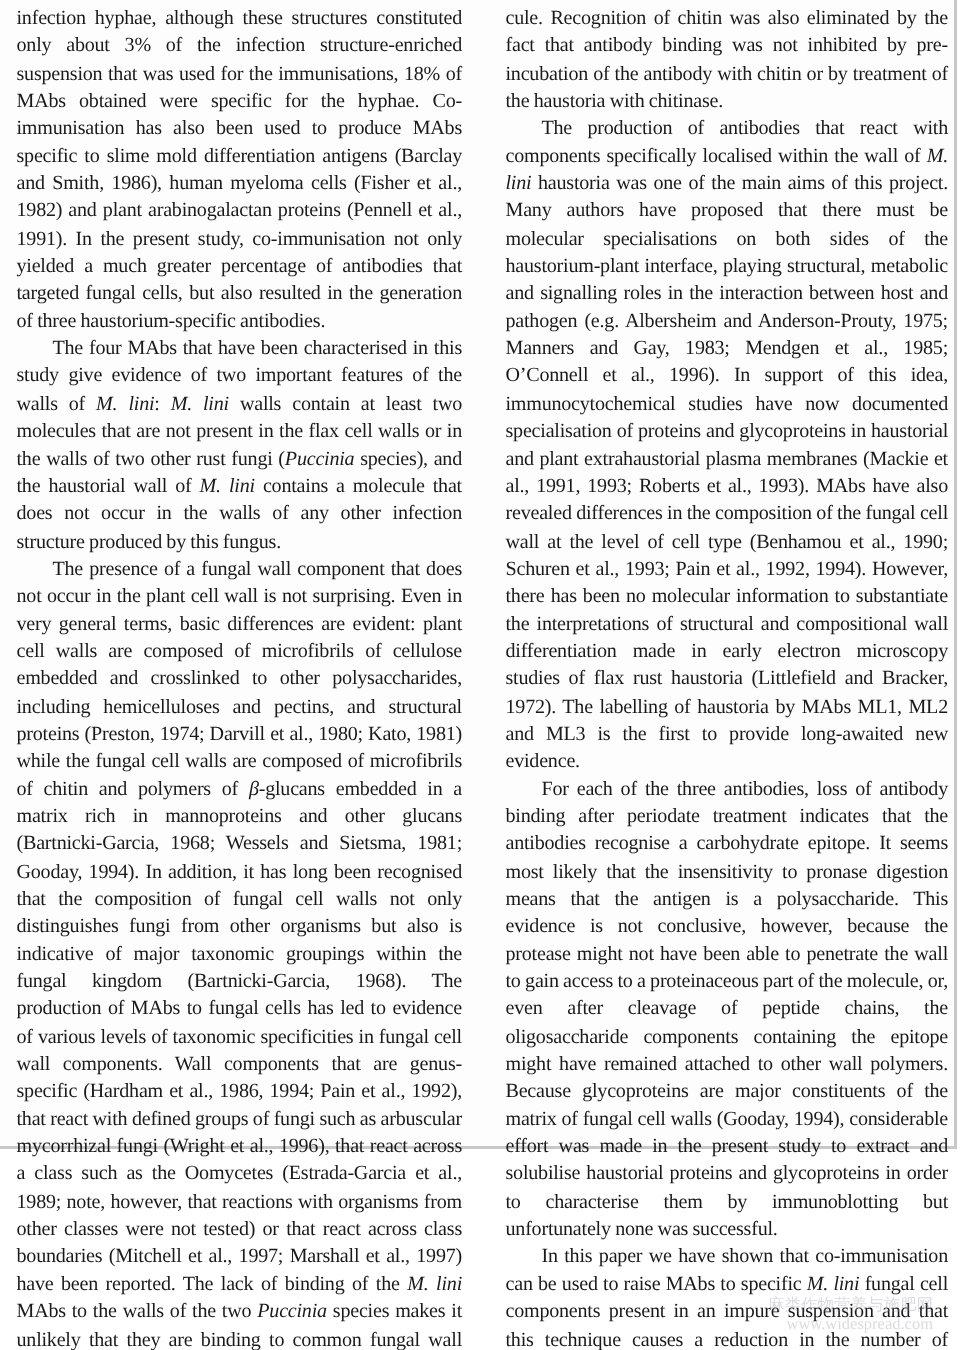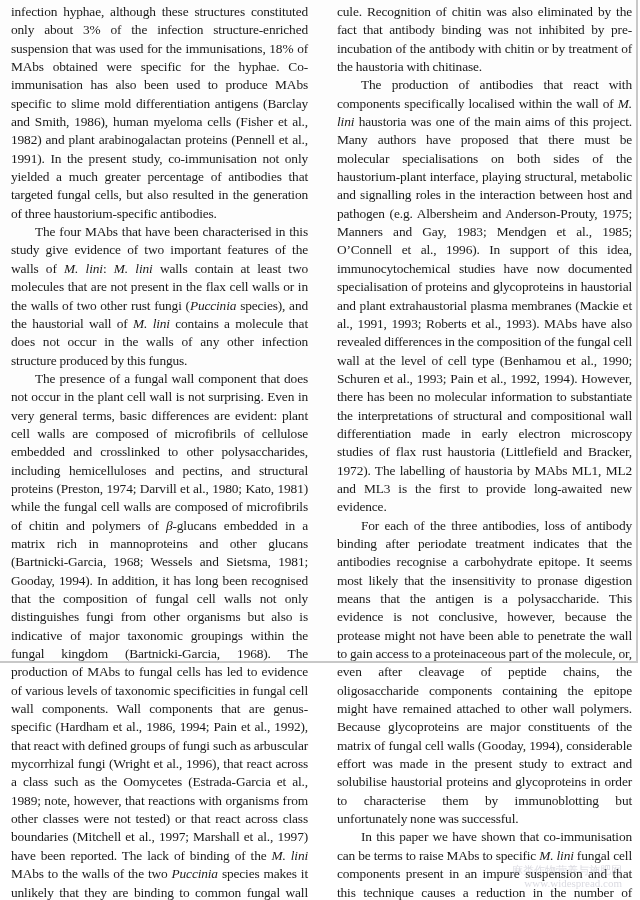--- a/index.html
+++ b/index.html
@@ -13,21 +13,21 @@
       overflow: hidden;
       position: relative;
       font-family: "Liberation Serif", "DejaVu Serif", serif;
       color: #1a1a1a;
     }
     .page {
       position: absolute;
       left: 0;
       top: 0;
       width: 638px;
-      height: 663px;
+      height: 766px;
       border-right: 2px solid #c8c8c8;
       border-bottom: 2px solid #c8c8c8;
       background: #fdfdfd;
       box-sizing: border-box;
     }
     .column {
       position: absolute;
       top: 3px;
       width: 297px;
       font-size: 13.4px;
@@ -62,19 +62,19 @@
 <div class="page">
   <div class="column col-left">
       <p class="para"><span>infection hyphae, although these structures constituted only about 3% of the infection structure-enriched suspension that was used for the immunisations, 18% of MAbs obtained were specific for the hyphae. Co-immunisation has also been used to produce MAbs specific to slime mold differentiation antigens (Barclay and Smith, 1986), human myeloma cells (Fisher et al., 1982) and plant arabinogalactan proteins (Pennell et al., 1991). In the present study, co-immunisation not only yielded a much greater percentage of antibodies that targeted fungal cells, but also resulted in the generation of three haustorium-specific antibodies.</span></p>
       <p class="para indent"><span>The four MAbs that have been characterised in this study give evidence of two important features of the walls of </span><i>M. lini</i><span>: </span><i>M. lini</i><span> walls contain at least two molecules that are not present in the flax cell walls or in the walls of two other rust fungi (</span><i>Puccinia</i><span> species), and the haustorial wall of </span><i>M. lini</i><span> contains a molecule that does not occur in the walls of any other infection structure produced by this fungus.</span></p>
       <p class="para indent"><span>The presence of a fungal wall component that does not occur in the plant cell wall is not surprising. Even in very general terms, basic differences are evident: plant cell walls are composed of microfibrils of cellulose embedded and crosslinked to other polysaccharides, including hemicelluloses and pectins, and structural proteins (Preston, 1974; Darvill et al., 1980; Kato, 1981) while the fungal cell walls are composed of microfibrils of chitin and polymers of </span><i>β</i><span>-glucans embedded in a matrix rich in mannoproteins and other glucans (Bartnicki-Garcia, 1968; Wessels and Sietsma, 1981; Gooday, 1994). In addition, it has long been recognised that the composition of fungal cell walls not only distinguishes fungi from other organisms but also is indicative of major taxonomic groupings within the fungal kingdom (Bartnicki-Garcia, 1968). The production of MAbs to fungal cells has led to evidence of various levels of taxonomic specificities in fungal cell wall components. Wall components that are genus-specific (Hardham et al., 1986, 1994; Pain et al., 1992), that react with defined groups of fungi such as arbuscular mycorrhizal fungi (Wright et al., 1996), that react across a class such as the Oomycetes (Estrada-Garcia et al., 1989; note, however, that reactions with organisms from other classes were not tested) or that react across class boundaries (Mitchell et al., 1997; Marshall et al., 1997) have been reported. The lack of binding of the </span><i>M. lini</i><span> MAbs to the walls of the two </span><i>Puccinia</i><span> species makes it unlikely that they are binding to common fungal wall constituents, although it is possible that they target a specific epitope on a more widespread mole-</span></p>
     </div>
   <div class="column col-right">
       <p class="para"><span>cule. Recognition of chitin was also eliminated by the fact that antibody binding was not inhibited by pre-incubation of the antibody with chitin or by treatment of the haustoria with chitinase.</span></p>
       <p class="para indent"><span>The production of antibodies that react with components specifically localised within the wall of </span><i>M. lini</i><span> haustoria was one of the main aims of this project. Many authors have proposed that there must be molecular specialisations on both sides of the haustorium-plant interface, playing structural, metabolic and signalling roles in the interaction between host and pathogen (e.g. Albersheim and Anderson-Prouty, 1975; Manners and Gay, 1983; Mendgen et al., 1985; O’Connell et al., 1996). In support of this idea, immunocytochemical studies have now documented specialisation of proteins and glycoproteins in haustorial and plant extrahaustorial plasma membranes (Mackie et al., 1991, 1993; Roberts et al., 1993). MAbs have also revealed differences in the composition of the fungal cell wall at the level of cell type (Benhamou et al., 1990; Schuren et al., 1993; Pain et al., 1992, 1994). However, there has been no molecular information to substantiate the interpretations of structural and compositional wall differentiation made in early electron microscopy studies of flax rust haustoria (Littlefield and Bracker, 1972). The labelling of haustoria by MAbs ML1, ML2 and ML3 is the first to provide long-awaited new evidence.</span></p>
       <p class="para indent"><span>For each of the three antibodies, loss of antibody binding after periodate treatment indicates that the antibodies recognise a carbohydrate epitope. It seems most likely that the insensitivity to pronase digestion means that the antigen is a polysaccharide. This evidence is not conclusive, however, because the protease might not have been able to penetrate the wall to gain access to a proteinaceous part of the molecule, or, even after cleavage of peptide chains, the oligosaccharide components containing the epitope might have remained attached to other wall polymers. Because glycoproteins are major constituents of the matrix of fungal cell walls (Gooday, 1994), considerable effort was made in the present study to extract and solubilise haustorial proteins and glycoproteins in order to characterise them by immunoblotting but unfortunately none was successful.</span></p>
-      <p class="para indent"><span>In this paper we have shown that co-immunisation can be terms to raise MAbs to specific </span><i>M. lini</i><span> fungal cell components present in an impure suspension and that this technique causes a reduction in the number of antibodies that recognise structures which are not of interest. Immunofluorescent and immunogold</span></p>
+      <p class="para indent"><span>In this paper we have shown that co-immunisation can be used to raise MAbs to specific </span><i>M. lini</i><span> fungal cell components present in an impure suspension and that this technique causes a reduction in the number of antibodies that recognise structures which are not of interest. Immunofluorescent and immunogold</span></p>
     </div>
   <div class="watermark">
     <div>麻类作物营养与施肥网</div>
     <div>www.widespread.com</div>
   </div>
 </div>
 
 </body></html>

